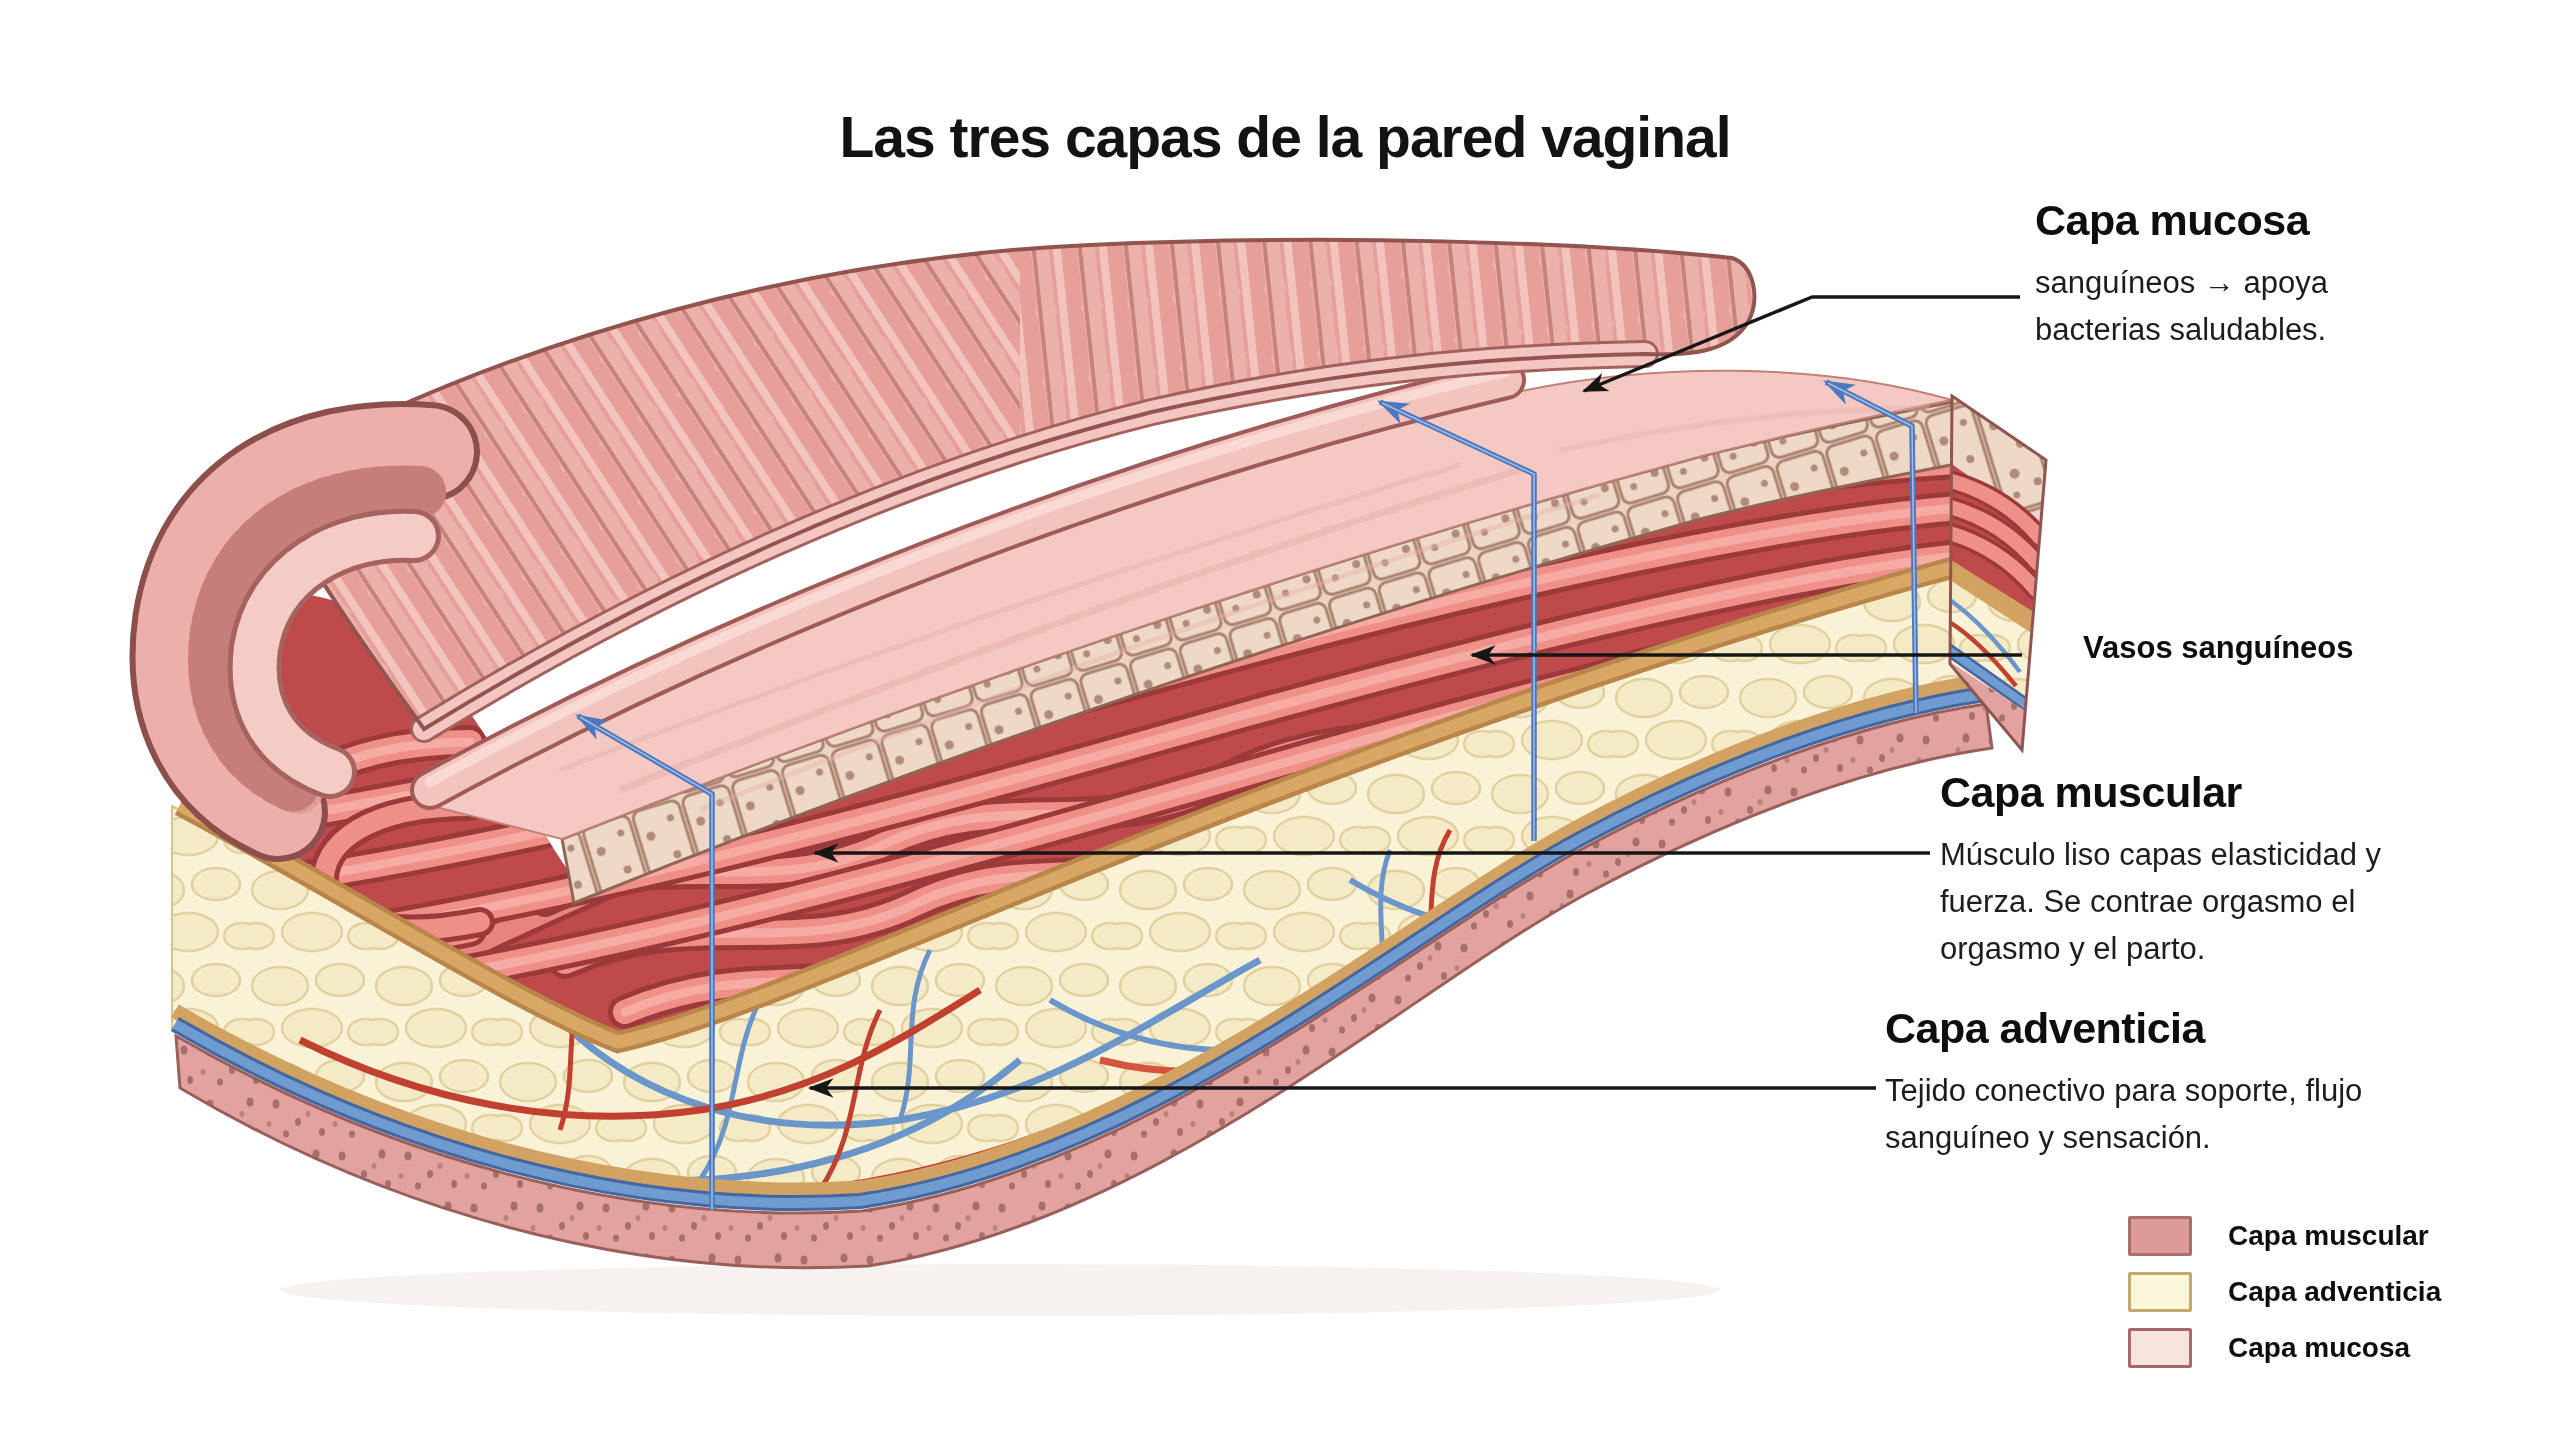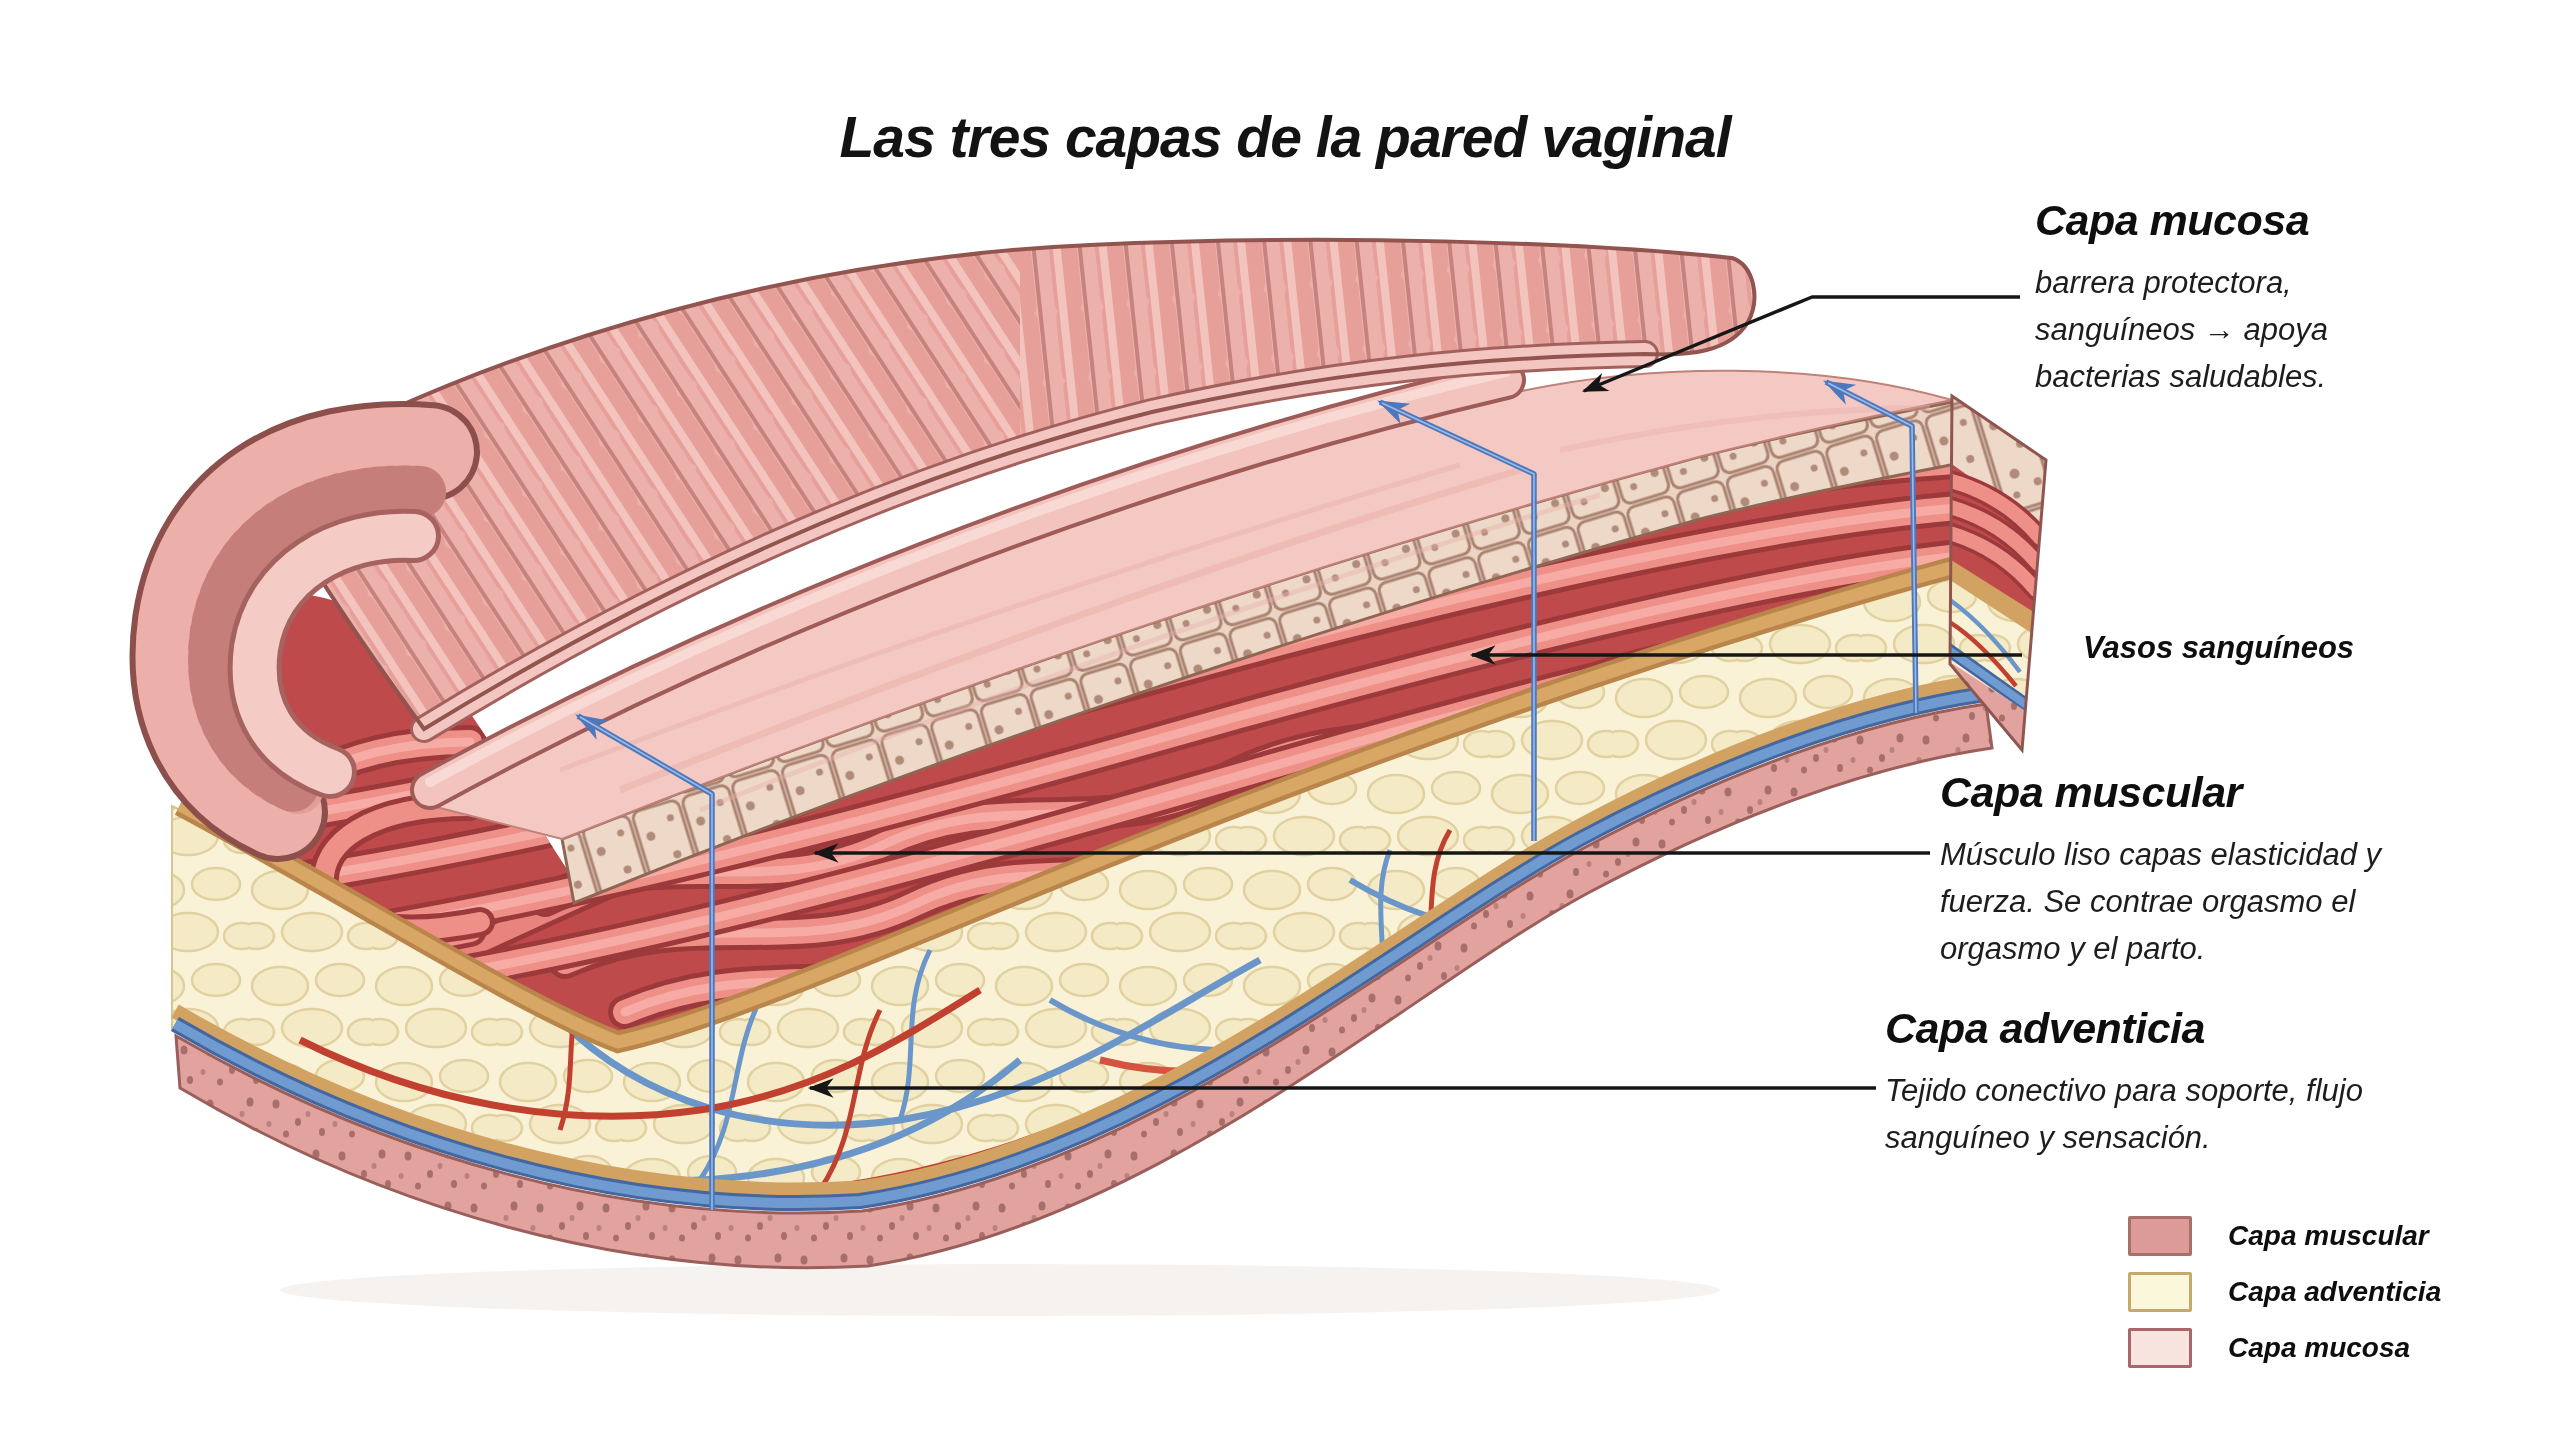--- a/index.html
+++ b/index.html
@@ -1,18 +1,18 @@
 <!DOCTYPE html>
 <html><head>
 <meta charset="utf-8">
 <style>
   html,body{margin:0;padding:0;background:#ffffff;}
   body{width:2560px;height:1440px;position:relative;overflow:hidden;
        font-family:"Liberation Sans", sans-serif;color:#161616;}
-  .stage{position:absolute;inset:0;font-style:italic;}
+  .stage{position:absolute;inset:0;}
   svg{position:absolute;left:0;top:0;}
   .page-title{position:absolute;left:690px;top:104px;width:1190px;text-align:center;
               font-size:57px;font-weight:700;letter-spacing:-1px;color:#131313;}
   .lbl{position:absolute;}
   .lbl .h1{font-size:43px;font-weight:700;color:#0e0e0e;letter-spacing:-0.5px;}
   .lbl .body{margin-top:14px;font-size:31px;line-height:47px;color:#1d1d1d;}
   .lbl-mucosa{left:2035px;top:196px;width:500px;}
   .lbl-vasos{left:2035px;top:630px;font-size:31px;font-weight:700;color:#0e0e0e;margin-left:48px;}
   .lbl-muscular{left:1940px;top:768px;width:600px;}
   .lbl-adventicia{left:1885px;top:1004px;width:640px;}
@@ -267,21 +267,20 @@
     <path d="M 1930,853 L 815,853" marker-end="url(#mBlack)"></path>
     <path d="M 1876,1088 L 810,1088" marker-end="url(#mBlack)"></path>
   </g>
 </svg>
 
 <div class="page-title">Las tres capas de la pared vaginal</div>
 
 <div class="lbl lbl-mucosa">
   <div class="h1">Capa mucosa</div>
   <div class="body">
-    <div>barrera protectora,</div>
     <div>sanguíneos → apoya</div>
     <div>bacterias saludables.</div>
   </div>
 </div>
 
 <div class="lbl lbl-vasos">Vasos sanguíneos</div>
 
 <div class="lbl lbl-muscular">
   <div class="h1">Capa muscular</div>
   <div class="body">

